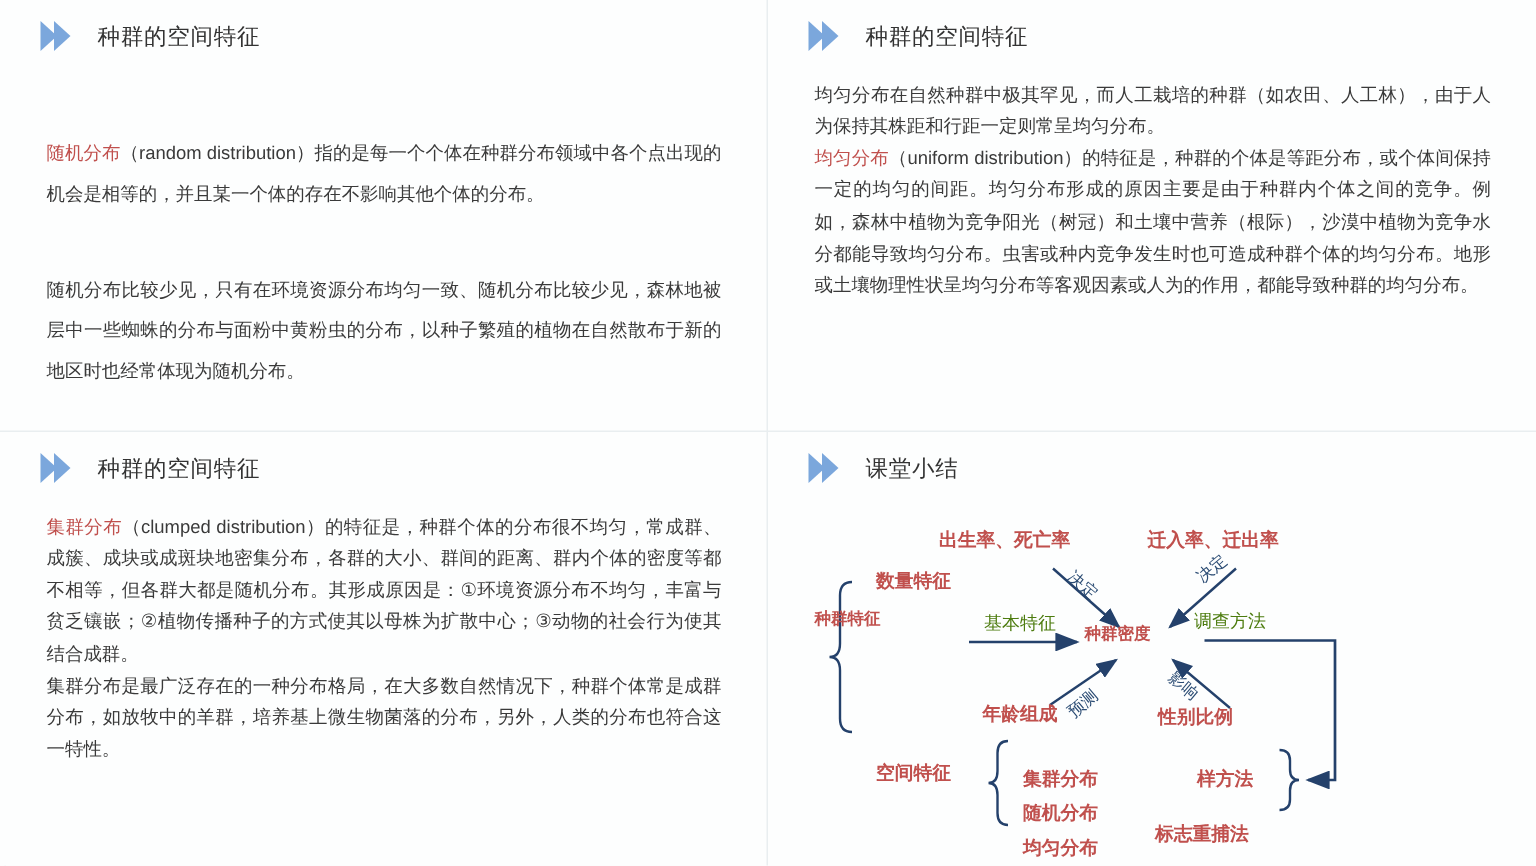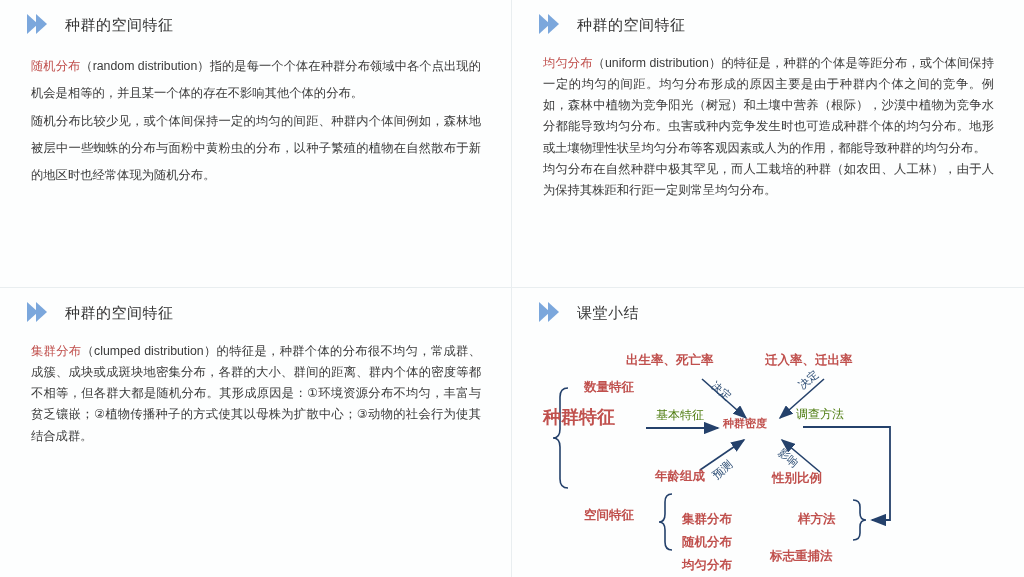--- a/index.html
+++ b/index.html
@@ -86,21 +86,21 @@
     font-size: 12.3px;
     color: #3a3a3a;
   }
   .slide-body p {
     margin: 0;
     text-align: justify;
     text-justify: inter-ideograph;
   }
   .lead { color: #c0504d; }
 
-  .spacing-loose p { line-height: 2.22; }
+  .spacing-loose p { line-height: 2.22; margin-top: 36px; }
   .spacing-tight p { line-height: 1.72; }
 
   
   .diagram {
     position: absolute;
     left: 0;
     top: 34px;
     width: 512px;
     height: 255px;
   }
@@ -120,21 +120,21 @@
     color: #4d7c0f;
     font-size: 12px;
   }
   .lbl-navy-rot {
     color: #2a4b73;
     font-size: 11px;
   }
   .lbl-vert {
     color: #c0504d;
     font-weight: bold;
-    font-size: 18px;
+    font-size: 11px;
     width: 14px;
     line-height: 1.32;
     text-align: left;
   }
 </style>
 </head>
 <body>
 
 <div class="deck">
 
@@ -145,48 +145,49 @@
   <section class="slide slide-tl">
     <div class="slide-head">
       <span class="chev-group">
         <i class="chev c1"></i>
           <i class="chev c2"></i>
       </span>
       <span class="slide-title">种群的空间特征</span>
     </div>
     <div class="slide-body spacing-loose">
       <p><span class="lead">随机分布</span><span>（random distribution）指的是每一个个体在种群分布领域中各个点出现的机会是相等的，并且某一个体的存在不影响其他个体的分布。</span></p>
-      <p>随机分布比较少见，或个体间保持一定的均匀的间距、种群内个体间例如，森林地被层中一些蜘蛛的分布与面粉中黄粉虫的分布，以种子繁殖的植物在自然散布于新的地区时也经常体现为随机分布。</p>
+      <p>随机分布比较少见，只有在环境资源分布均匀一致、随机分布比较少见，森林地被层中一些蜘蛛的分布与面粉中黄粉虫的分布，以种子繁殖的植物在自然散布于新的地区时也经常体现为随机分布。</p>
     </div>
   </section>
 
   <section class="slide slide-tr">
     <div class="slide-head">
       <span class="chev-group">
         <i class="chev c1"></i>
           <i class="chev c2"></i>
       </span>
       <span class="slide-title">种群的空间特征</span>
     </div>
     <div class="slide-body spacing-tight">
+      <p>均匀分布在自然种群中极其罕见，而人工栽培的种群（如农田、人工林），由于人为保持其株距和行距一定则常呈均匀分布。</p>
       <p><span class="lead">均匀分布</span><span>（uniform distribution）的特征是，种群的个体是等距分布，或个体间保持一定的均匀的间距。均匀分布形成的原因主要是由于种群内个体之间的竞争。例如，森林中植物为竞争阳光（树冠）和土壤中营养（根际），沙漠中植物为竞争水分都能导致均匀分布。虫害或种内竞争发生时也可造成种群个体的均匀分布。地形或土壤物理性状呈均匀分布等客观因素或人为的作用，都能导致种群的均匀分布。</span></p>
-      <p>均匀分布在自然种群中极其罕见，而人工栽培的种群（如农田、人工林），由于人为保持其株距和行距一定则常呈均匀分布。</p>
     </div>
   </section>
 
   <section class="slide slide-bl">
     <div class="slide-head">
       <span class="chev-group">
         <i class="chev c1"></i>
           <i class="chev c2"></i>
       </span>
       <span class="slide-title">种群的空间特征</span>
     </div>
     <div class="slide-body spacing-tight">
       <p><span class="lead">集群分布</span><span>（clumped distribution）的特征是，种群个体的分布很不均匀，常成群、成簇、成块或成斑块地密集分布，各群的大小、群间的距离、群内个体的密度等都不相等，但各群大都是随机分布。其形成原因是：①环境资源分布不均匀，丰富与贫乏镶嵌；②植物传播种子的方式使其以母株为扩散中心；③动物的社会行为使其结合成群。</span></p>
+      <p>集群分布是最广泛存在的一种分布格局，在大多数自然情况下，种群个体常是成群分布，如放牧中的羊群，培养基上微生物菌落的分布，另外，人类的分布也符合这一特性。</p>
     </div>
   </section>
 
   <section class="slide slide-br">
     <div class="slide-head">
       <span class="chev-group">
         <i class="chev c1"></i>
           <i class="chev c2"></i>
       </span>
       <span class="slide-title">课堂小结</span>

